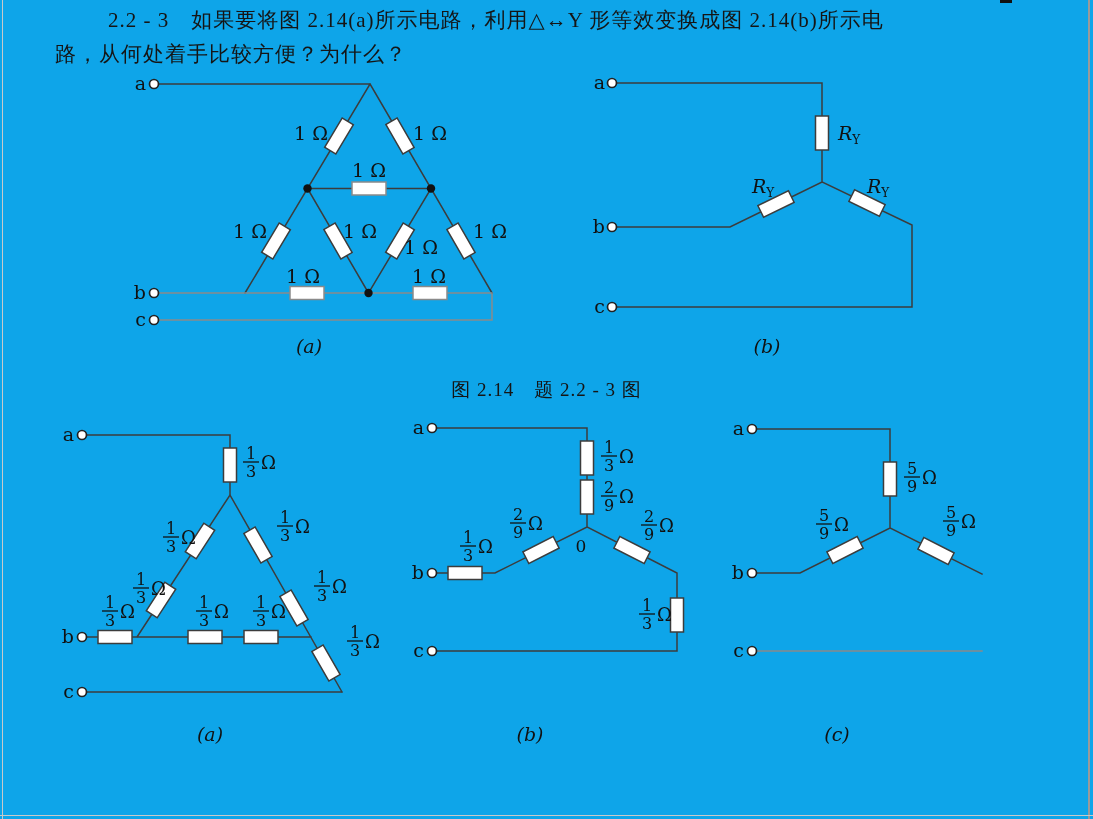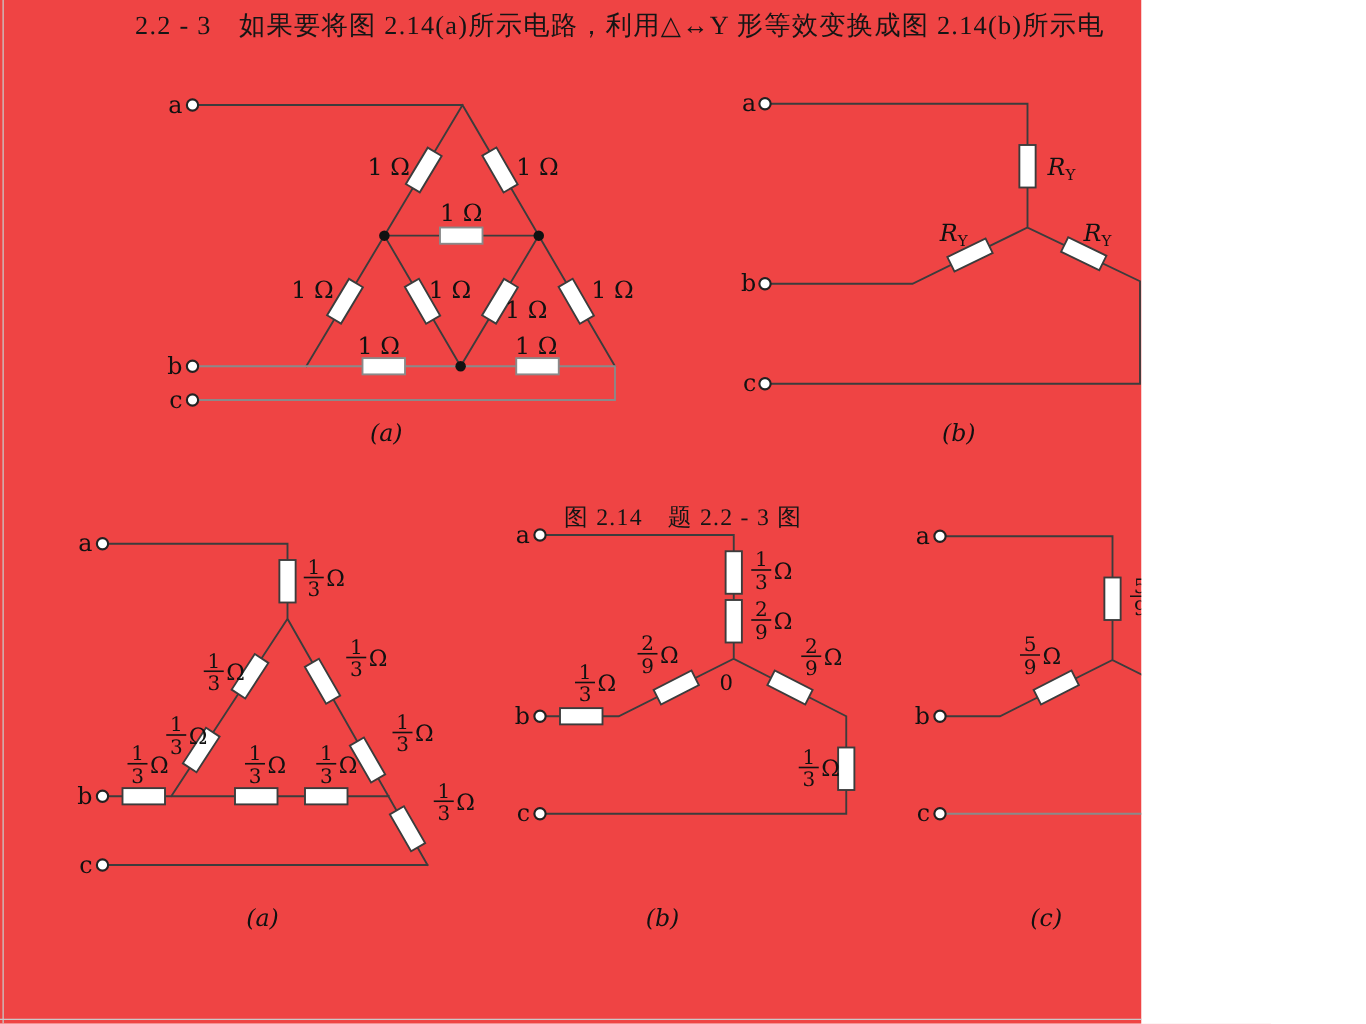--- a/index.html
+++ b/index.html
@@ -1,27 +1,27 @@
 <!DOCTYPE html>
 <html><head>
 <meta charset="utf-8">
 <style>
   html,body{margin:0;padding:0;background:#ffffff;}
-  .page{position:relative;width:913px;height:819px;background:#ef4444;overflow:hidden;
+  .page{position:relative;width:1093px;height:819px;background:#0ea5e9;overflow:hidden;
         font-family:"Liberation Serif","DejaVu Serif",serif;color:#111;}
   .edge{position:absolute;background:#c9c9c9;}
   .edge-left{left:2px;top:0;width:1px;height:819px;}
   .edge-right{left:1088px;top:0;width:2px;height:819px;background:#9a9a9a;}
   .edge-bottom{left:0;top:815px;width:1093px;height:1px;}
   .scan-mark{position:absolute;left:1000px;top:0;width:12px;height:3px;background:#111;}
   .problem-line{position:absolute;font-size:21px;letter-spacing:1px;white-space:nowrap;color:#151515;}
   .pl1{left:108px;top:6px;}
   .pl2{left:55px;top:40px;}
   .cn-caption{position:absolute;left:0;width:1093px;text-align:center;font-size:19px;
-              letter-spacing:1px;color:#151515;margin-top:24px;}
+              letter-spacing:1px;color:#151515;}
   .cap214{top:377px;}
   .capsol{top:766px;}
   svg{position:absolute;overflow:visible;}
   .wire{stroke:#3c3c3c;stroke-width:1.5;fill:none;stroke-linecap:square;}
   .wire-g{stroke:#8a8a8a;}
   .res{fill:#ffffff;stroke:#3c3c3c;stroke-width:1.5;}
   .res-g{stroke:#8a8a8a;}
   .dot{fill:#111;}
   .tcirc{fill:#ffffff;stroke:#222;stroke-width:1.7;}
   text{font-family:"DejaVu Serif","Liberation Serif",serif;fill:#111;}
@@ -40,20 +40,21 @@
 <body>
 
 <div class="page">
 
   <div class="edge edge-left"></div>
   <div class="edge edge-right"></div>
   <div class="edge edge-bottom"></div>
   <div class="scan-mark"></div>
 
   <div class="problem-line pl1">2.2 - 3　如果要将图 2.14(a)所示电路，利用△↔Y 形等效变换成图 2.14(b)所示电</div>
+  <div class="problem-line pl2">路，从何处着手比较方便？为什么？</div>
 
   <svg style="left:120px;top:70px;" width="430" height="290" viewBox="120 70 430 290">
     <g>
       <path class="wire" d="M158.5 84 H370 M370 84 L245 293 M370 84 L492 293
                M307.5 188.5 H431 M307.5 188.5 L368.5 293 M431 188.5 L368.5 293"></path>
       <path class="wire wire-g" d="M158.5 293 H492 M492 293 V320 M158.5 320 H492"></path>
     </g>
     <g>
       <rect class="res" transform="translate(339,136) rotate(-59)" x="-17" y="-6.5" width="34" height="13"></rect>
       <rect class="res" transform="translate(400,136) rotate(60)" x="-17" y="-6.5" width="34" height="13"></rect>

